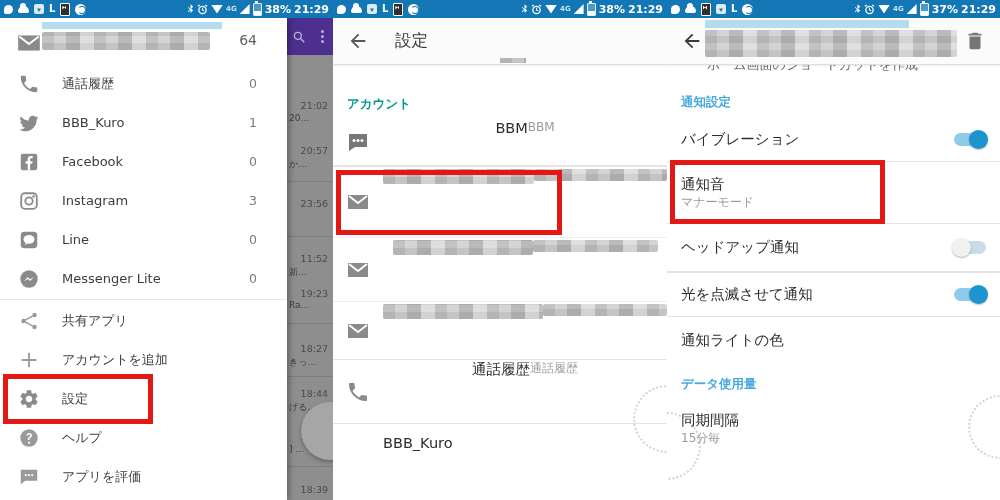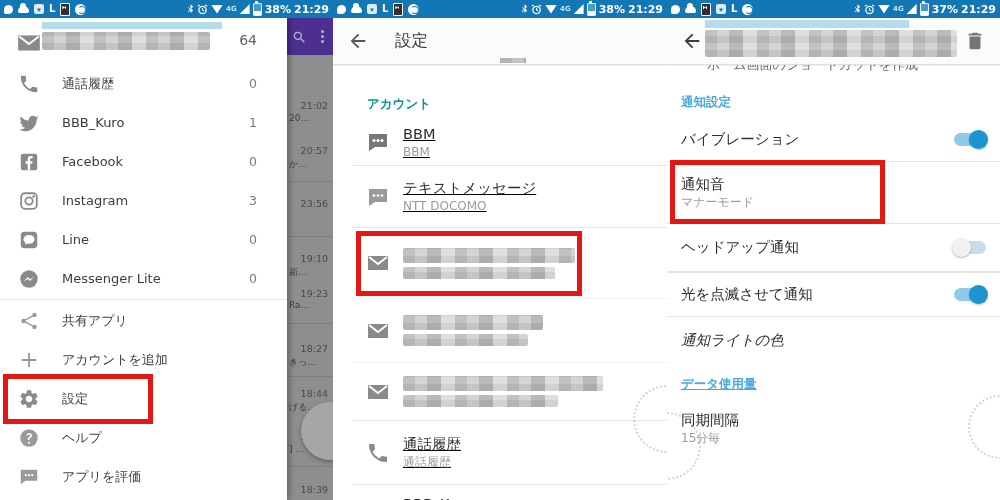--- a/index.html
+++ b/index.html
@@ -65,21 +65,21 @@
   .dim-toolbar .ddots{margin-left:auto;display:flex;flex-direction:column;gap:2px;margin-right:4px;}
   .dim-toolbar .ddots i{width:3px;height:3px;border-radius:50%;background:#b9b0d6;}
   .dim-time{position:absolute;right:5px;font-size:9.5px;color:#4a4a4a;white-space:nowrap;}
   .dim-snip{position:absolute;left:2px;font-size:9px;color:#3e3e3e;white-space:nowrap;max-width:44px;overflow:hidden;}
   .dim-div{position:absolute;left:0;right:0;height:1px;background:#7e7e7e;}
   .dim-fab{position:absolute;right:-26px;width:58px;height:58px;border-radius:50%;background:#a6a6a6;box-shadow:0 2px 4px rgba(0,0,0,.3);}
 
   
   .sec-head{display:flex;align-items:flex-end;padding:0 0 6px 14px;font-size:12.5px;font-weight:bold;}
   .teal{color:#00988e;} .lblue{color:#47a9de;}
-  .l2{position:relative;padding-left:50px;display:flex;flex-direction:column;justify-content:center;box-sizing:border-box;text-decoration:underline;}
+  .l2{position:relative;padding-left:50px;display:flex;flex-direction:row;justify-content:center;box-sizing:border-box;}
   .l2 .licon{position:absolute;left:13px;top:50%;transform:translateY(-50%);width:24px;height:24px;}
   .l2 .ltitle{font-size:14.5px;color:#2d2d2d;line-height:19px;}
   .l2 .lsub{font-size:12px;color:#9b9b9b;line-height:16px;}
   .blurline{border-radius:2px;margin:2px 0;}
   .s3row{position:relative;display:flex;align-items:center;padding:0 14px;box-sizing:border-box;}
   .s3row .col{display:flex;flex-direction:column;justify-content:center;}
   .s3row .rlabel{font-size:14.5px;color:#2d2d2d;line-height:19px;}
   .s3row .rvalue{font-size:12px;color:#9b9b9b;line-height:16px;}
   .toggle{margin-left:auto;width:32px;height:13px;border-radius:7px;position:relative;flex:0 0 auto;}
   .toggle.on{background:#8fcbe9;}
@@ -135,21 +135,21 @@
           <i></i>
         </span>
     </div>
     <span class="dim-time" style="top:82px">21:02</span>
     <span class="dim-snip" style="top:95px">20…</span>
     <span class="dim-time" style="top:127px">20:57</span>
     <span class="dim-snip" style="top:140px">か…</span>
     <div class="dim-div" style="top:163px"></div>
     <span class="dim-time" style="top:180px">23:56</span>
     <div class="dim-div" style="top:218px"></div>
-    <span class="dim-time" style="top:235px">19:10</span>
+    <span class="dim-time" style="top:235px">11:52</span>
     <span class="dim-snip" style="top:248px">新…</span>
     <span class="dim-time" style="top:270px">19:23</span>
     <span class="dim-snip" style="top:282px">Ra…</span>
     <div class="dim-div" style="top:305px"></div>
     <span class="dim-time" style="top:325px">18:27</span>
     <span class="dim-snip" style="top:338px">きっ…</span>
     <div class="dim-div" style="top:358px"></div>
     <span class="dim-time" style="top:370px">18:44</span>
     <span class="dim-snip" style="top:383px">げる…</span>
     <span class="dim-time" style="top:413px">18:41</span>
@@ -291,45 +291,35 @@
   </div>
 
   <div class="toolbar">
     <svg class="ic24" viewBox="0 0 24 24">
         <path d="M20 11H7.8l5.6-5.6L12 4l-8 8 8 8 1.4-1.4L7.8 13H20z" fill="#565656"></path>
       </svg>
     <span class="tb-title">設定</span>
     <div class="tinyblur mosaic"></div>
   </div>
 
-  <div style="position:absolute;left:0;right:0;top:65px;bottom:0;margin-left:20px;">
+  <div style="position:absolute;left:0;right:0;top:65px;bottom:0;">
     <div class="sec-head teal" style="height:48px;">アカウント</div>
 
     <div class="l2" style="height:46px;">
       <svg class="licon" viewBox="0 0 24 24">
           <path d="M3 4h18v13H9l-6 4z" fill="#787878"></path>
           <circle cx="8" cy="10.5" r="1.5" fill="#fff"></circle>
           <circle cx="12" cy="10.5" r="1.5" fill="#fff"></circle>
           <circle cx="16" cy="10.5" r="1.5" fill="#fff"></circle>
         </svg>
       <span class="ltitle">BBM</span>
       <span class="lsub">BBM</span>
     </div>
     <div class="divider"></div>
 
-    <div class="l2" style="height:61px;">
-      <svg class="licon" viewBox="0 0 24 24">
-          <path d="M3 4h18v13H9l-6 4z" fill="#9a9a9a"></path>
-          <circle cx="8" cy="10.5" r="1.3" fill="#fff"></circle>
-          <circle cx="12" cy="10.5" r="1.3" fill="#fff"></circle>
-          <circle cx="16" cy="10.5" r="1.3" fill="#fff"></circle>
-        </svg>
-      <span class="ltitle">テキストメッセージ</span>
-      <span class="lsub">NTT DOCOMO</span>
-    </div>
     <div class="divider"></div>
 
     <div class="l2" style="height:70px;">
       <svg class="licon" viewBox="0 0 24 24">
           <path d="M2 5h20v14H2z" fill="#8a8a8a"></path>
           <path d="M3 6l9 7 9-7" stroke="#fff" stroke-width="1.8" fill="none"></path>
         </svg>
       <div class="blurline mosaic" style="width:172px;height:15px;"></div>
       <div class="blurline mosaic" style="width:152px;height:12px;"></div>
       <div class="redbox" style="left:3px;top:3px;bottom:2px;width:216px;"></div>
@@ -447,25 +437,25 @@
     <div class="divider"></div>
 
     <div class="s3row" style="height:43px;">
       <span class="rlabel">光を点滅させて通知</span>
       <div class="toggle on">
           <div class="thumb"></div>
         </div>
     </div>
     <div class="divider"></div>
 
-    <div class="s3row" style="height:46px;font-style:italic;">
+    <div class="s3row" style="height:46px;">
       <span class="rlabel">通知ライトの色</span>
     </div>
 
-    <div class="sec-head lblue" style="height:30px;text-decoration:underline;">データ使用量</div>
+    <div class="sec-head lblue" style="height:30px;">データ使用量</div>
 
     <div class="s3row" style="height:58px;">
       <div class="col">
         <span class="rlabel">同期間隔</span>
         <span class="rvalue">15分毎</span>
       </div>
     </div>
   </div>
   <div class="wm" style="left:-34px;top:412px;width:64px;height:64px;"></div>
   <div class="wm" style="right:-32px;top:395px;width:60px;height:60px;"></div>

